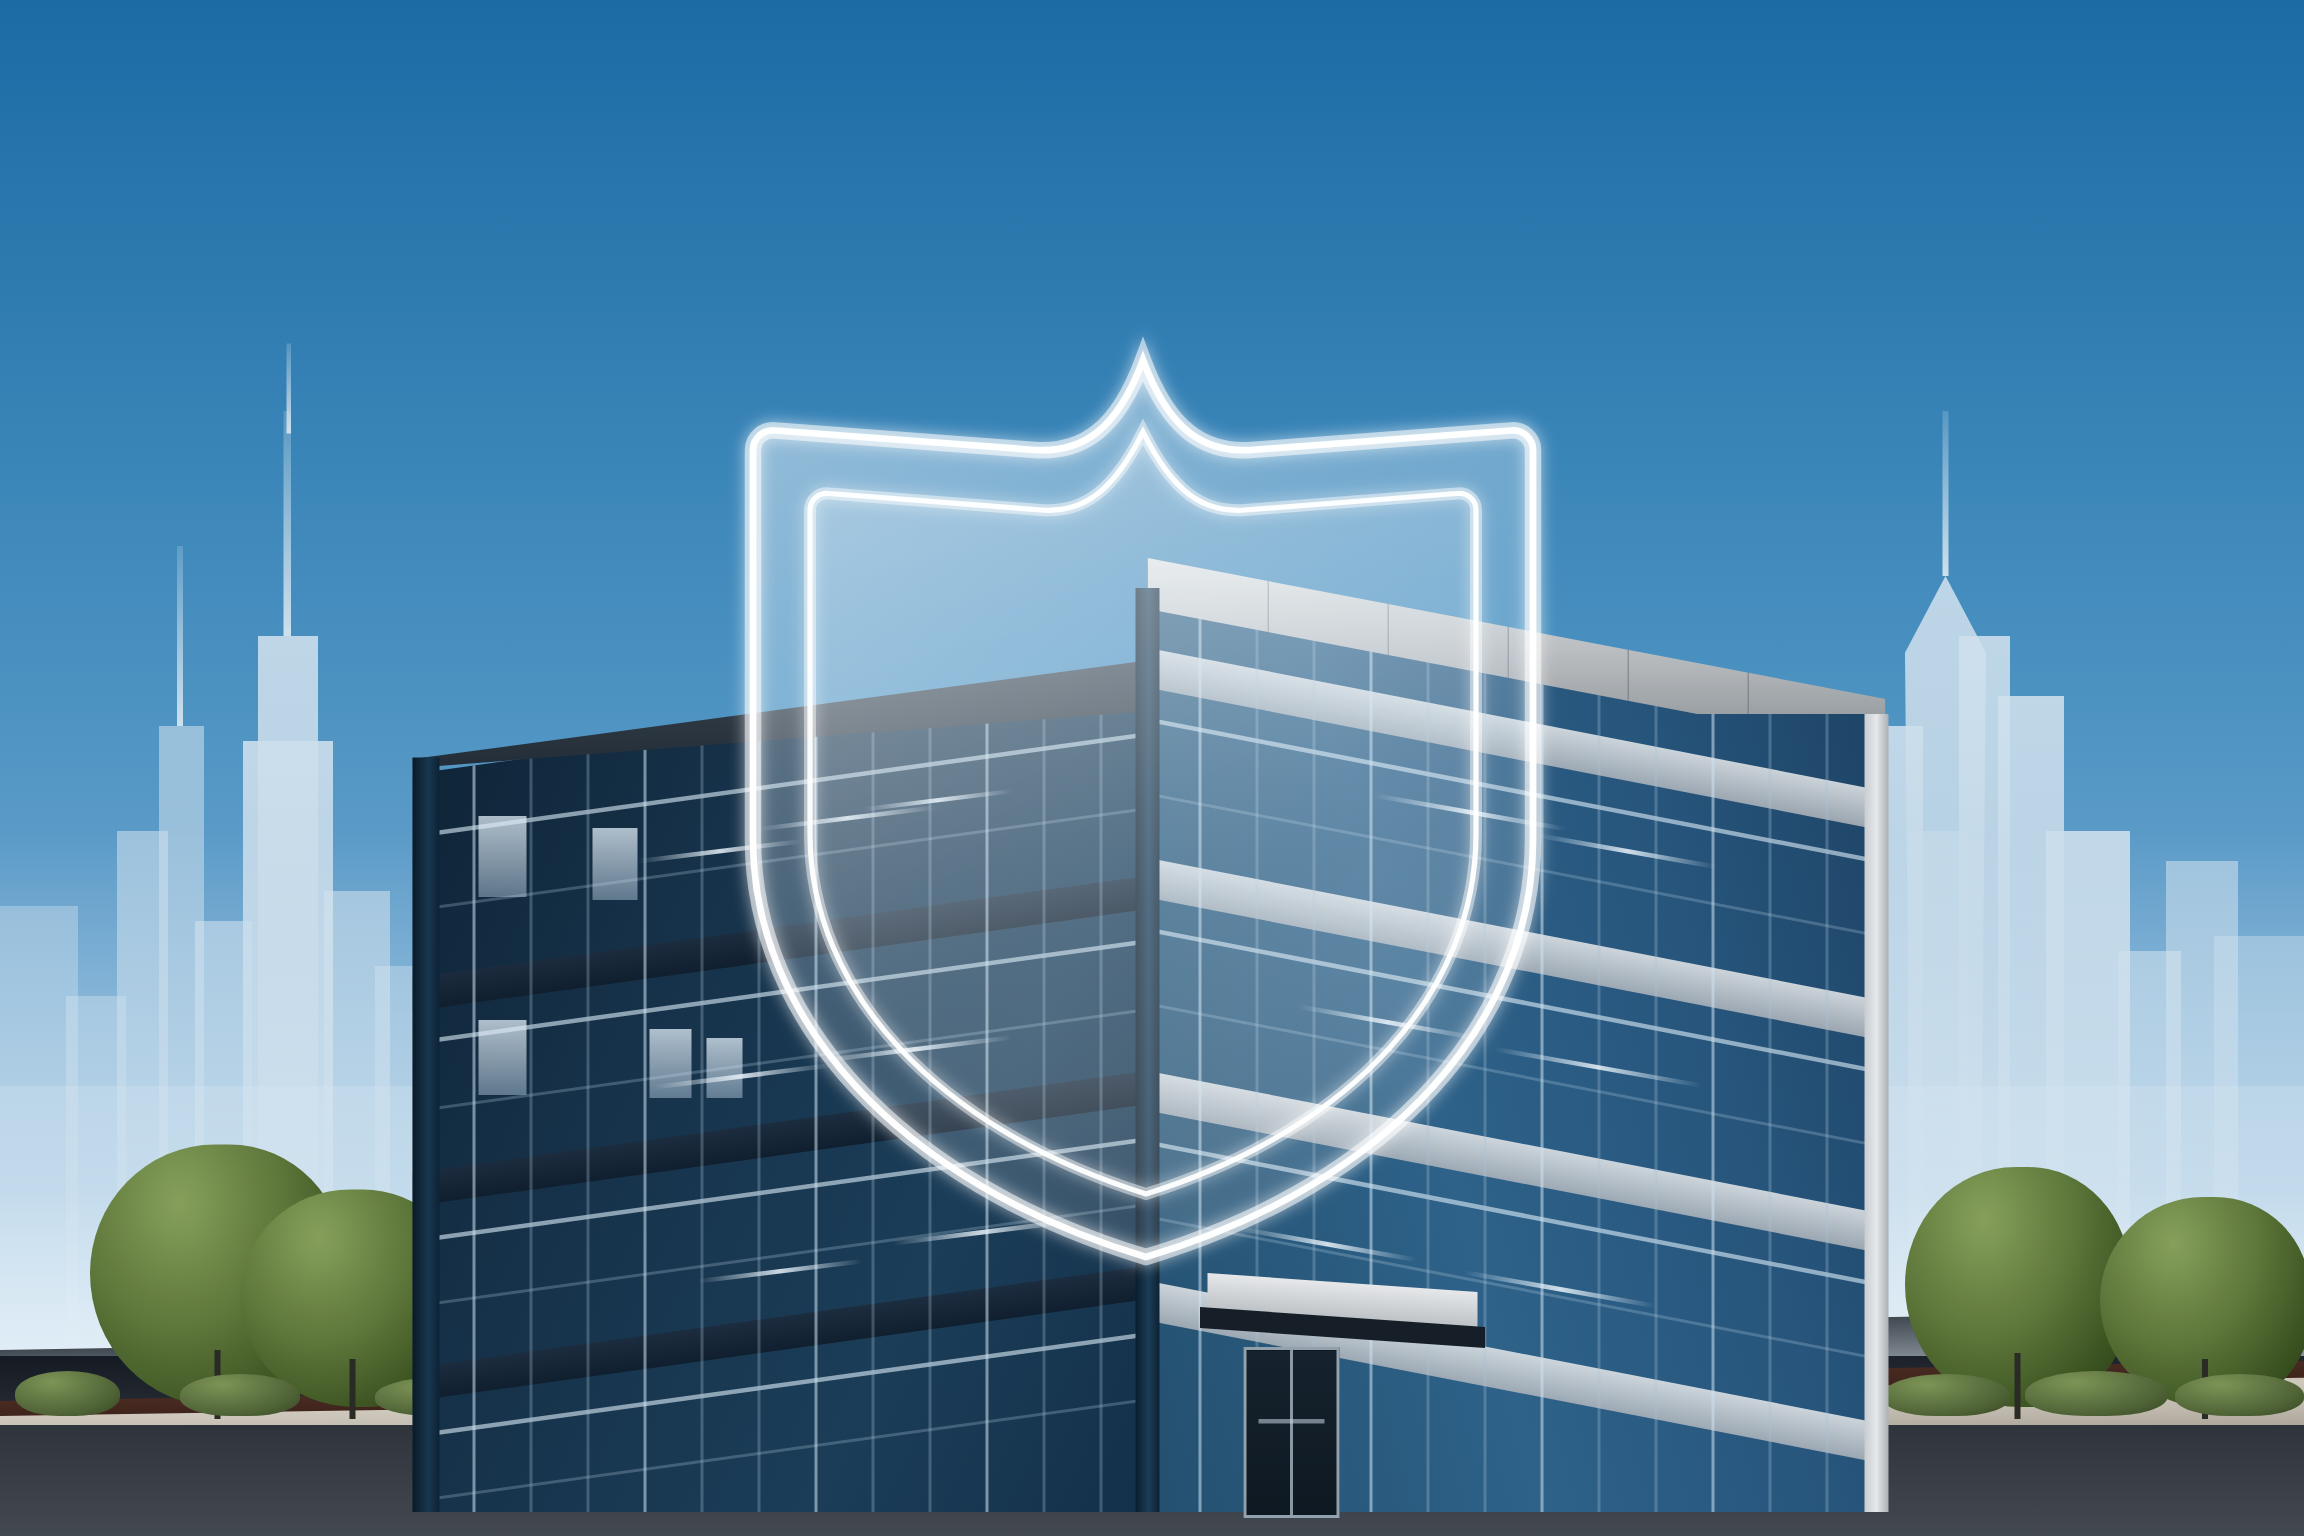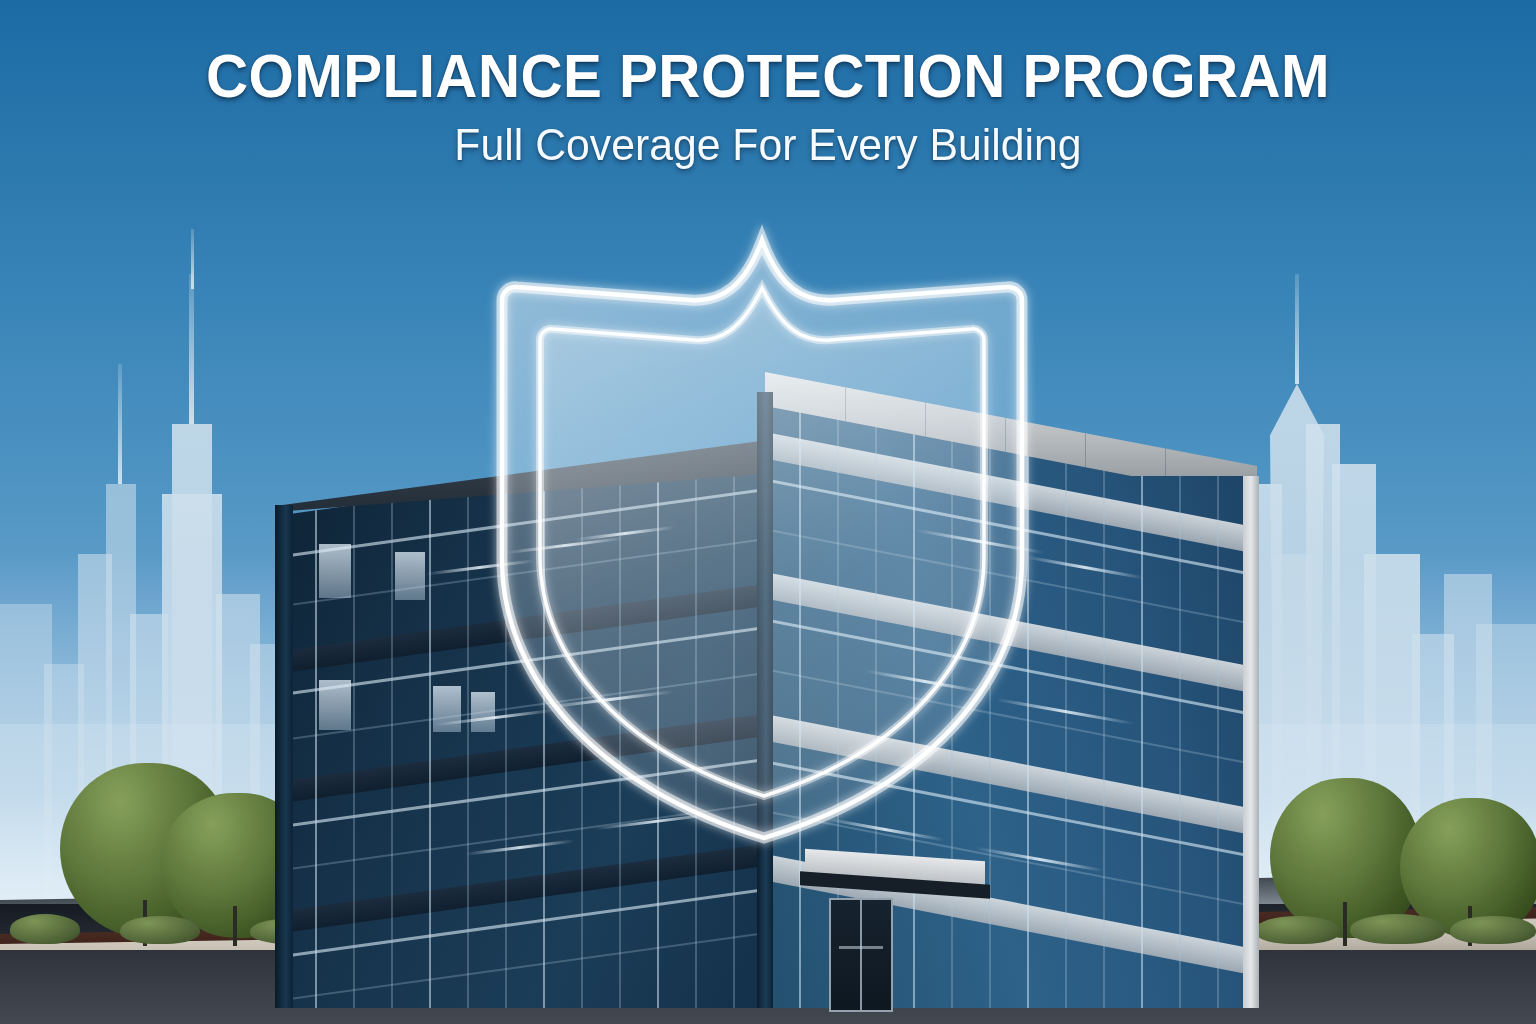--- a/index.html
+++ b/index.html
@@ -383,18 +383,14 @@
                C 782,328 802,342 830,340
                L 971,329
                C 978,328 984,333 984,340
                L 984,556
                C 984,660 904,752 764,796
                C 624,752 540,660 540,556
                Z" fill="none" stroke="#ffffff" stroke-opacity="0.95" stroke-width="3.5"></path>
     </svg>
   </div>
 
-  <div class="head">
-    <div class="h1">COMPLIANCE PROTECTION PROGRAM</div>
-    <div class="h2">Full Coverage For Every Building</div>
-  </div>
 
 </div>
 
 </body></html>

